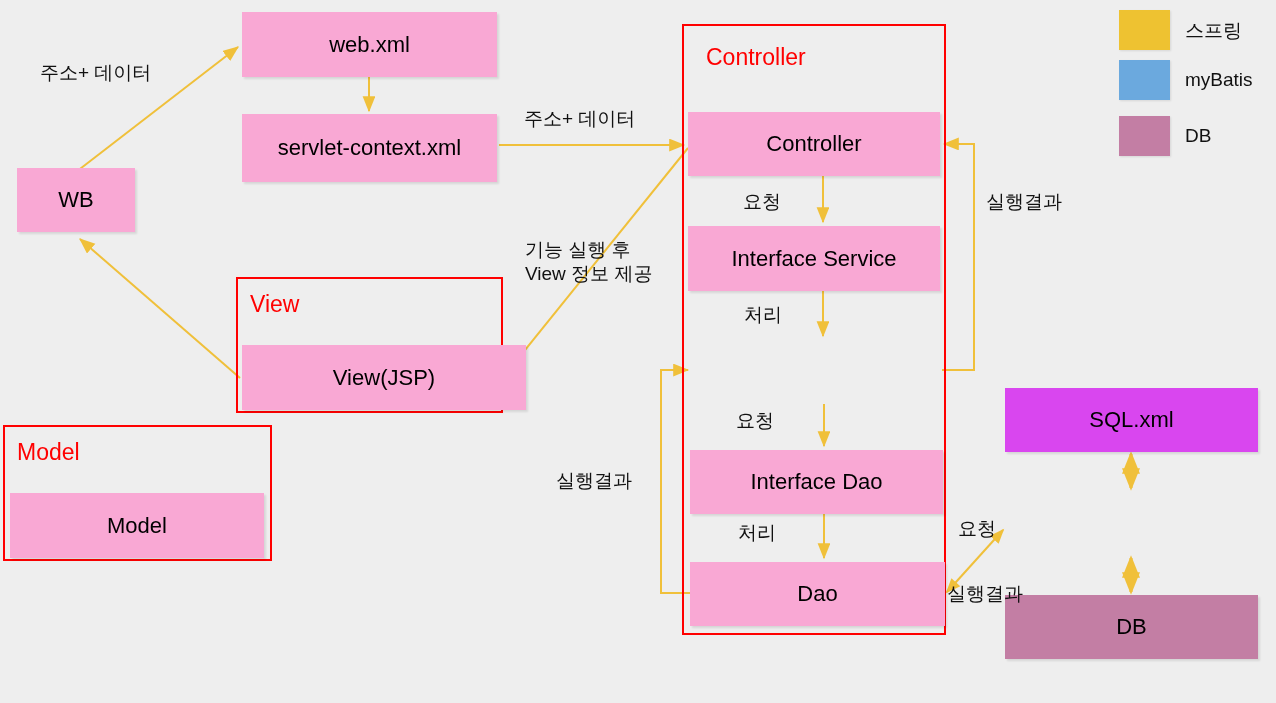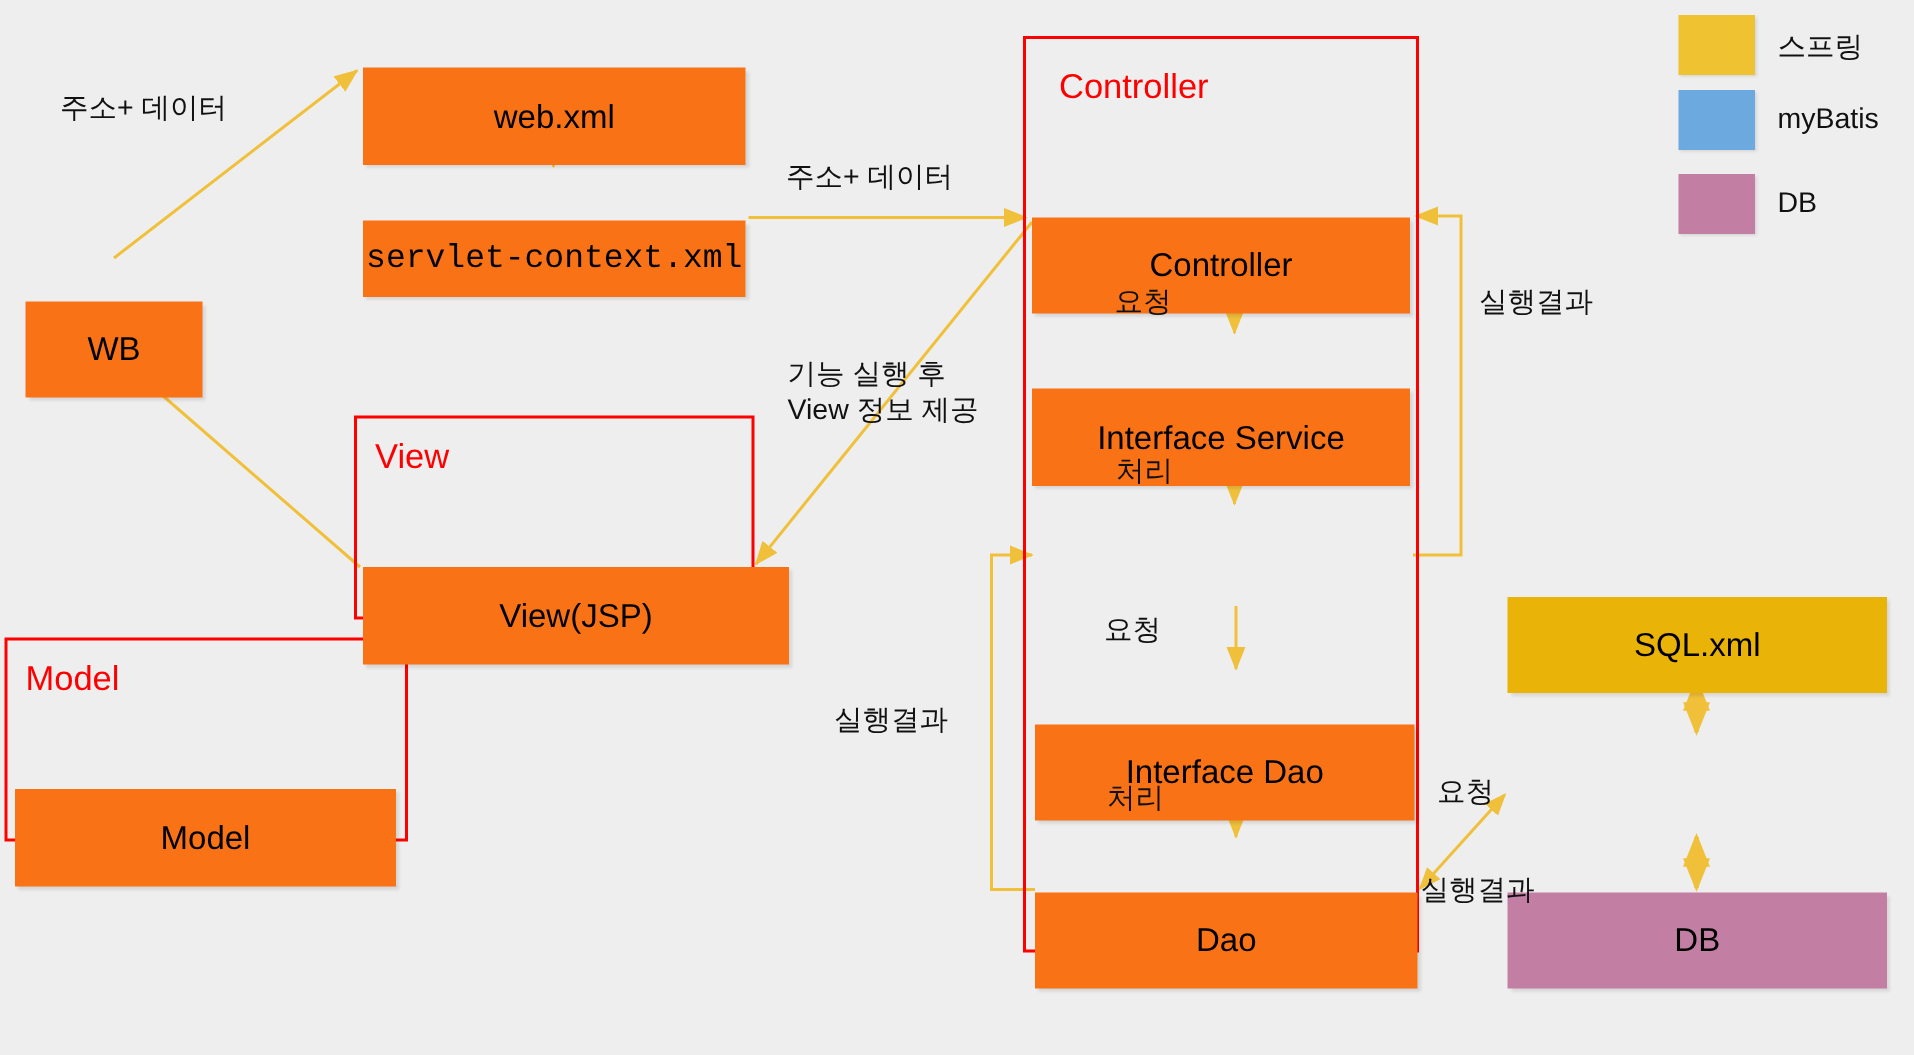--- a/index.html
+++ b/index.html
@@ -15,22 +15,22 @@
 
   .box{
     position:absolute;
     display:flex;align-items:center;justify-content:center;
     box-sizing:border-box;
     color:#000;
     font-size:22px;
     letter-spacing:0px;
     box-shadow:2px 2px 2px rgba(0,0,0,0.10);
   }
-  .spring{background:#f97316;margin-top:33px;}
-  .mybatis{background:#eab308;margin-top:10px;}
+  .spring{background:#f9a8d4;}
+  .mybatis{background:#d946ef;}
   .db{background:#c37ea4;}
 
   .group{
     position:absolute;
     border:2px solid #ff0000;
     box-sizing:border-box;
     background:transparent;
   }
   .group-title{
     position:absolute;
@@ -108,21 +108,21 @@
   <div class="group-title" style="left:706px;top:44px;">Controller</div>
 
   <div class="group" style="left:236px;top:277px;width:267px;height:136px;"></div>
   <div class="group-title" style="left:250px;top:291px;">View</div>
 
   <div class="group" style="left:3px;top:425px;width:269px;height:136px;"></div>
   <div class="group-title" style="left:17px;top:439px;">Model</div>
 
   <div class="box spring" style="left:242px;top:12px;width:255px;height:65px;">web.xml</div>
 
-  <div class="box spring" style="left:242px;top:114px;width:255px;height:51px;font-family:Liberation Mono, monospace;">servlet-context.xml</div>
+  <div class="box spring" style="left:242px;top:114px;width:255px;height:68px;">servlet-context.xml</div>
 
   <div class="box spring" style="left:17px;top:168px;width:118px;height:64px;">WB</div>
 
   <div class="box spring" style="left:242px;top:345px;width:284px;height:65px;">View(JSP)</div>
 
   <div class="box spring" style="left:10px;top:493px;width:254px;height:65px;">Model</div>
 
   <div class="box spring" style="left:688px;top:112px;width:252px;height:64px;">Controller</div>
 
   <div class="box spring" style="left:688px;top:226px;width:252px;height:65px;">Interface Service</div>

